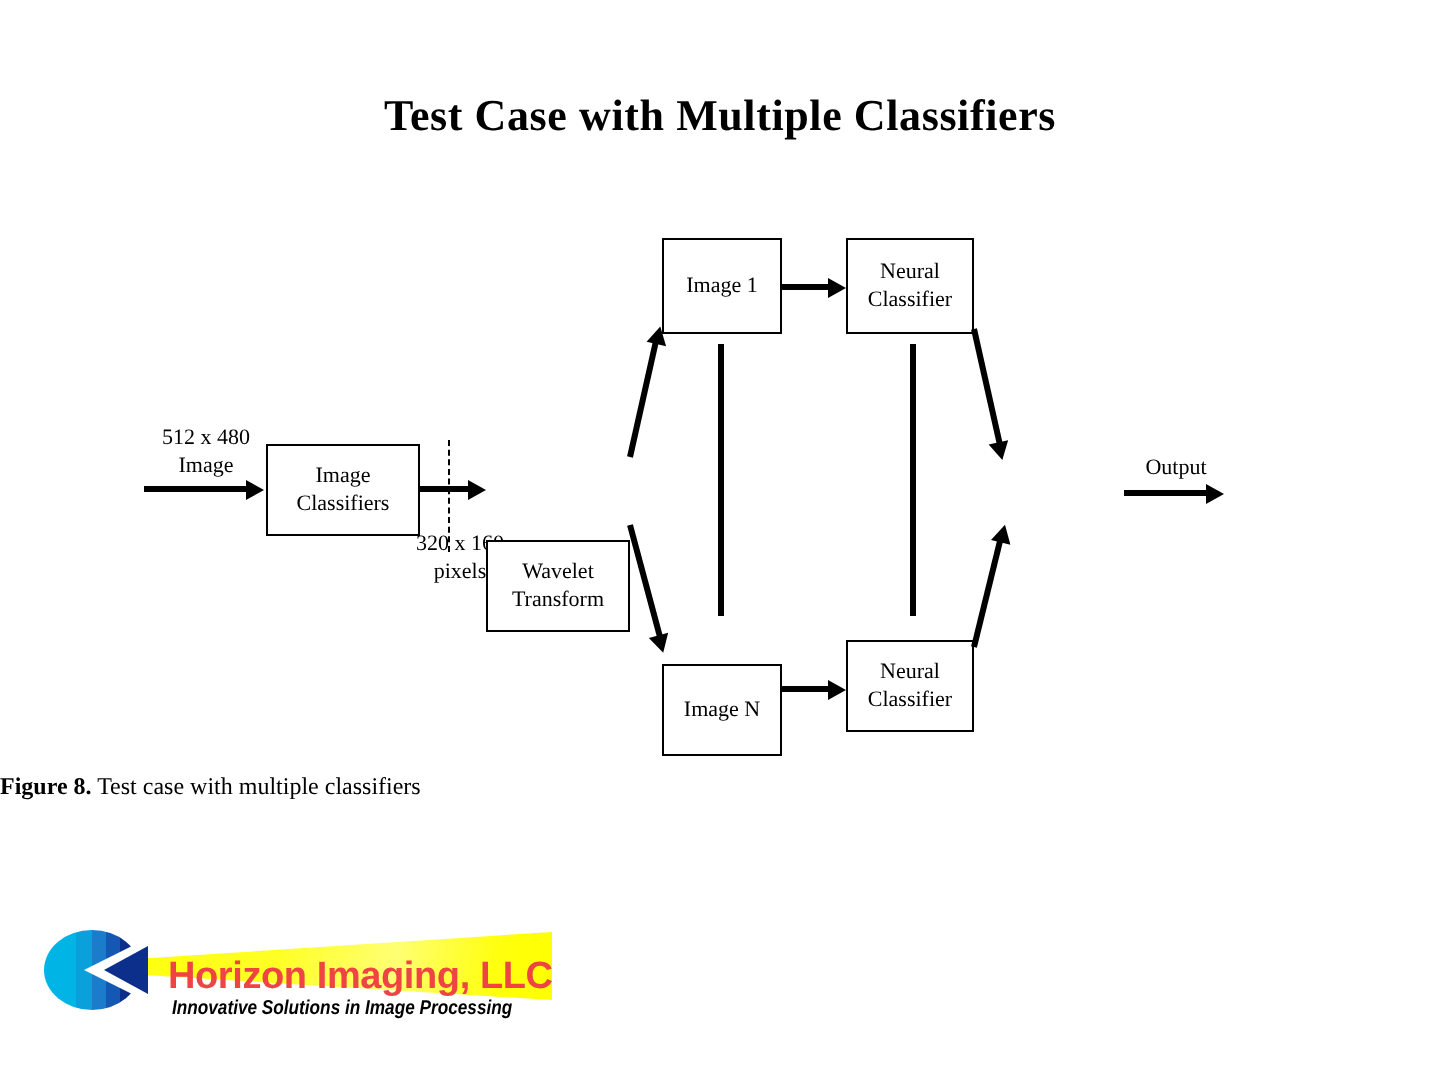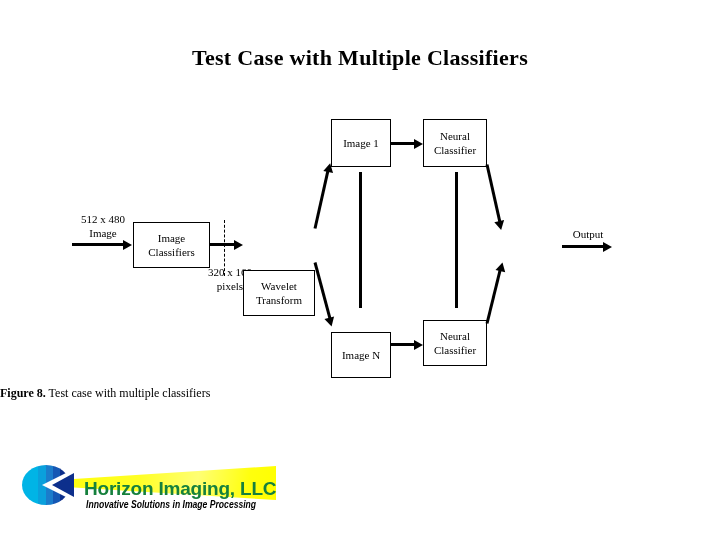--- a/index.html
+++ b/index.html
@@ -151,21 +151,21 @@
                 rgba(255,255,0,1) 100%);
     clip-path: polygon(0% 40%, 100% 0%, 100% 100%, 0% 62%);
   }
   #logo-text {
     position: absolute;
     left: 62px;
     top: 16px;
     font-family: "Liberation Sans", "DejaVu Sans", sans-serif;
     font-size: 19px;
     font-weight: bold;
-    color: #15803d;
+    color: #ef4444;
     white-space: nowrap;
     letter-spacing: -0.2px;
   }
   #logo-tagline {
     position: absolute;
     left: 64px;
     top: 37px;
     font-family: "Liberation Sans", "DejaVu Sans", sans-serif;
     font-size: 10px;
     font-style: italic;

